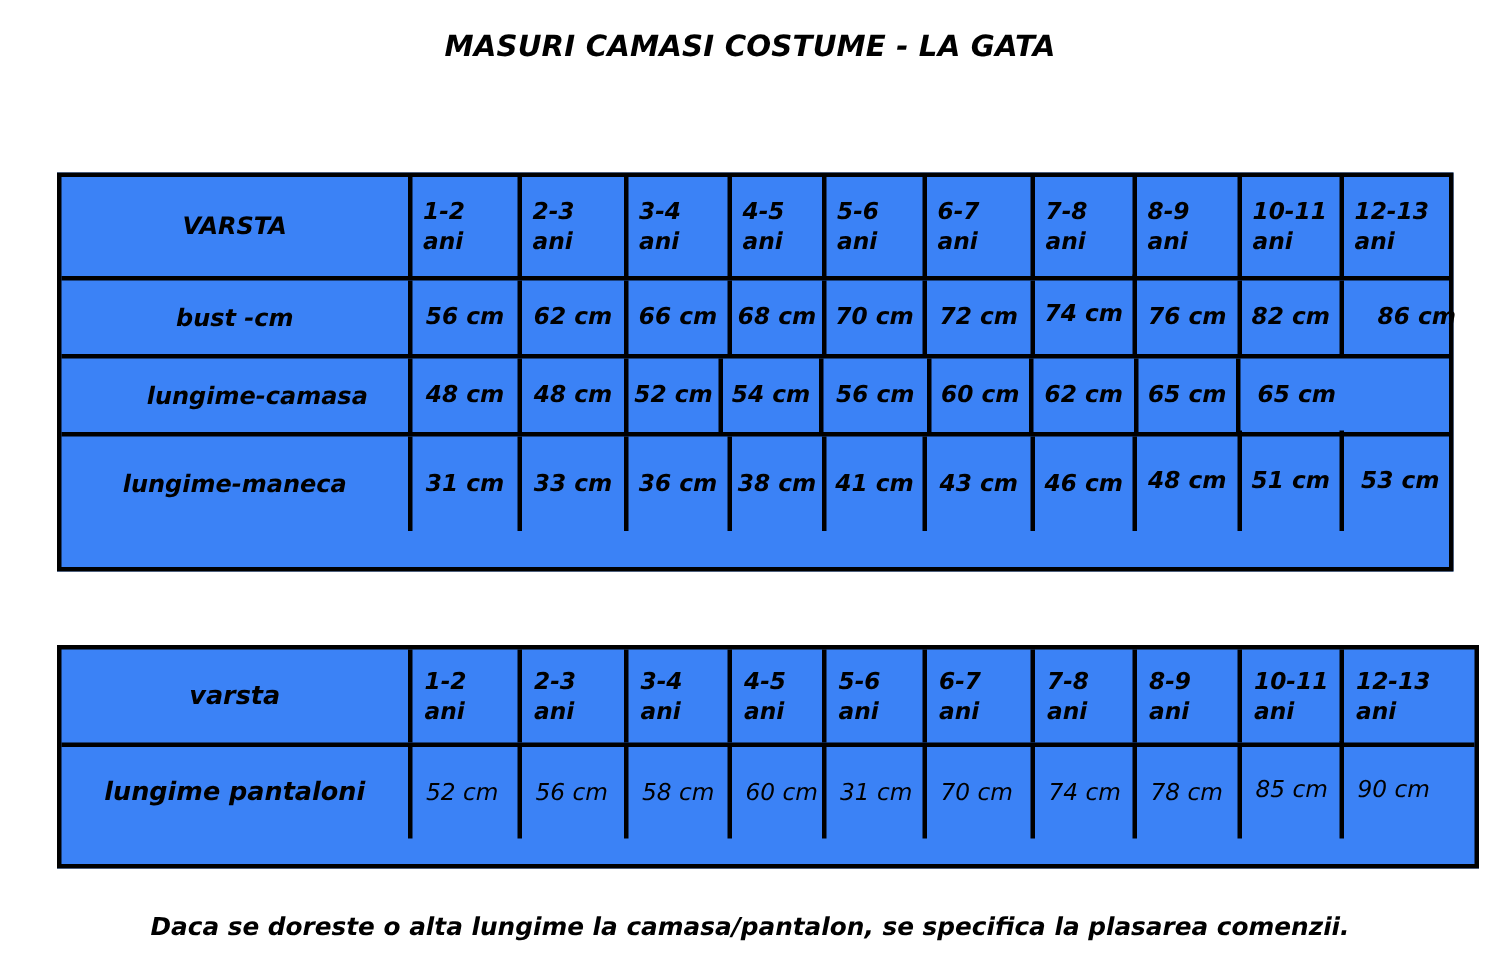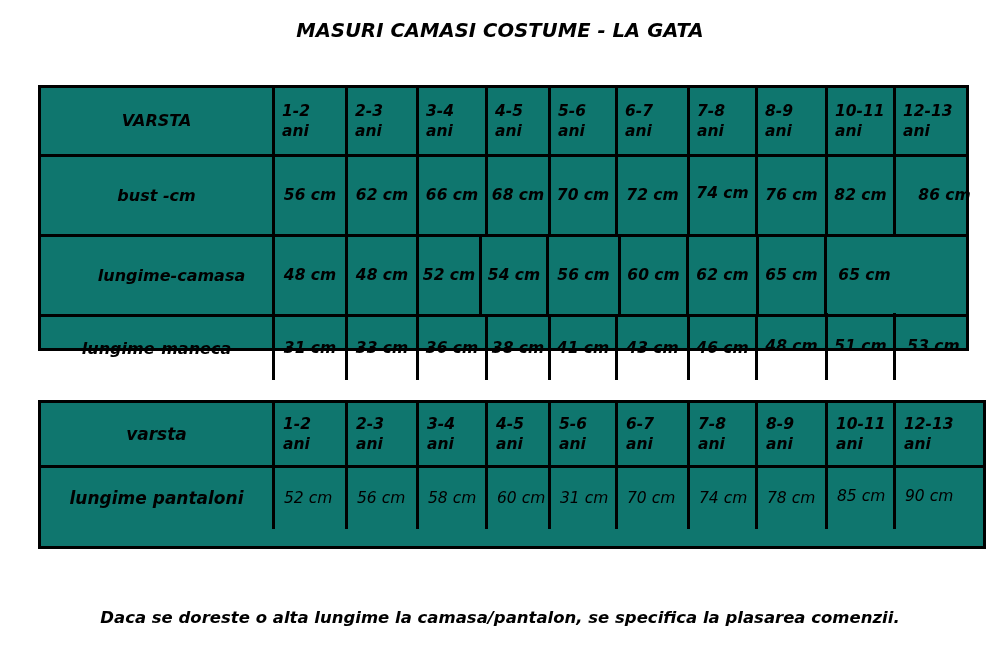--- a/index.html
+++ b/index.html
@@ -29,21 +29,22 @@
     font-style: italic;
     letter-spacing: 0.1px;
     white-space: nowrap;
   }
 
   
   .grid {
     position: absolute;
     box-sizing: border-box;
     border: 3.5px solid #000;
-    background: #0f766e;
+    background: #3b82f6;
+    margin-top: 30px;
   }
   .grid-row {
     position: relative;
     display: flex;
     box-sizing: border-box;
     width: 100%;
   }
   .cell {
     box-sizing: border-box;
     border-right: 3.5px solid #000;
@@ -66,21 +67,21 @@
     justify-content: center;
   }
 
   
   #table-sizes-shirts {
     left: 38px;
     top: 85px;
     width: 931px;
     height: 266px;
   }
-  #table-sizes-shirts .grid-row { height: 80px; }
+  #table-sizes-shirts .grid-row { height: 52px; }
   #table-sizes-shirts .grid-row:nth-child(1),
   #table-sizes-shirts .grid-row:nth-child(4) { height: 66px; }
   #table-sizes-shirts .cell.val {
     font-weight: bold;
     font-style: italic;
     font-size: 15.5px;
     white-space: nowrap;
   }
   #table-sizes-shirts .cell.age {
     font-weight: bold;

